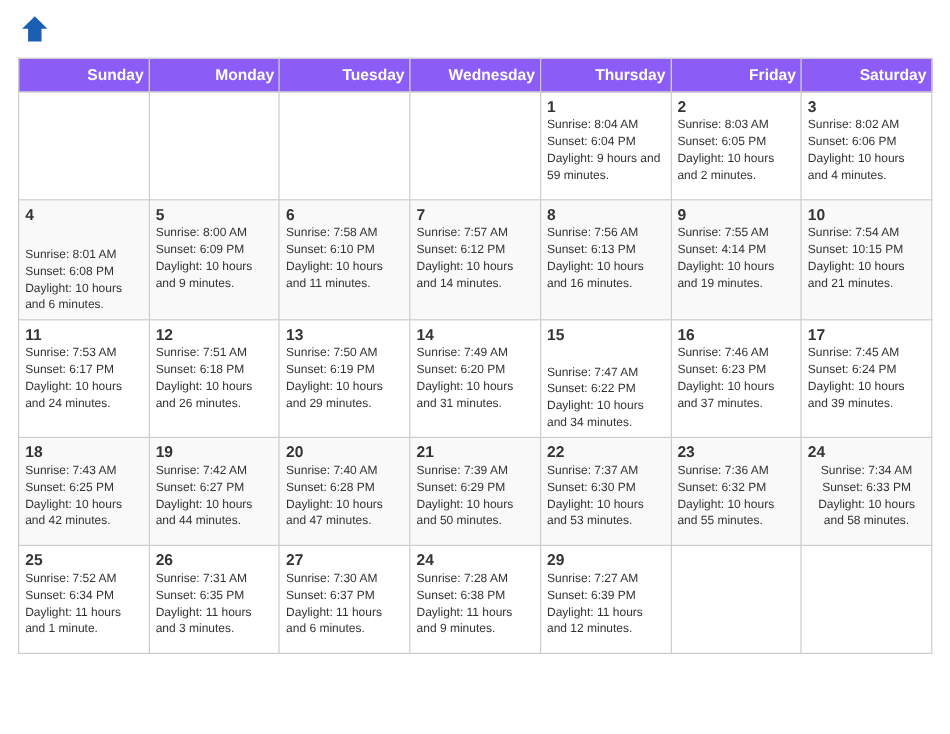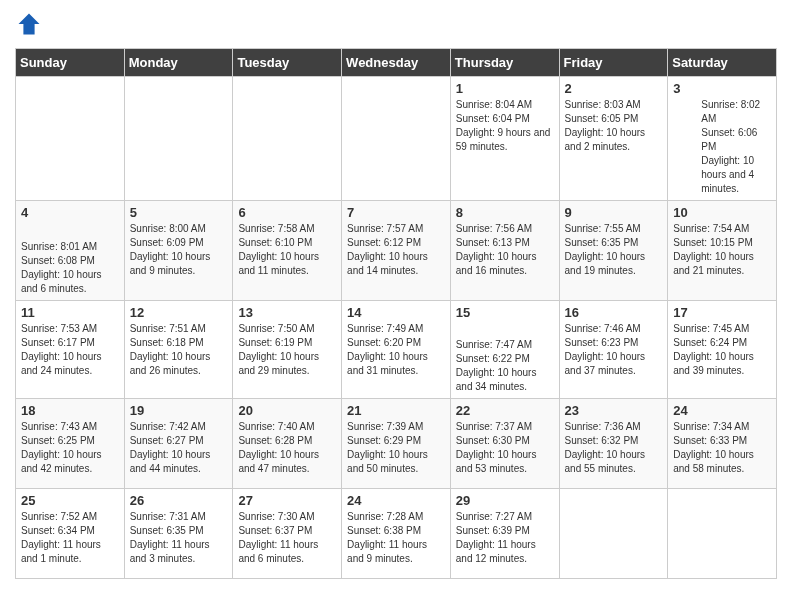--- a/index.html
+++ b/index.html
@@ -8,21 +8,21 @@
     .header { display: flex; justify-content: space-between; align-items: flex-start; margin-bottom: 10px; }
     .logo { display: flex; align-items: center; }
     .logo-text { font-size: 22px; font-weight: bold; line-height: 1.1; }
     .logo-text .general { color: #333; }
     .logo-text .blue { color: #1a5fb4; }
     .logo-icon { width: 28px; height: 28px; margin-right: 2px; }
     .title-block { text-align: right; }
     .month-title { font-size: 36px; font-weight: bold; color: #333; }
     .location { font-size: 16px; color: #555; }
     table { width: 100%; border-collapse: collapse; table-layout: fixed; }
-    thead tr th { background: #404040; color: #fff; padding: 6px 4px; font-size: 13px; font-weight: bold; border: 1px solid #ccc; text-align: left; }
+    thead tr th { background: #8b5cf6; color: #fff; padding: 6px 4px; font-size: 13px; font-weight: bold; border: 1px solid #ccc; text-align: right; }
     tbody tr td { border: 1px solid #ccc; vertical-align: top; padding: 4px 5px; font-size: 11px; color: #333; height: 90px; }
     tbody tr:nth-child(even) { background: #f9f9f9; }
     .day-number { font-size: 13px; font-weight: bold; display: block; margin-bottom: 2px; }
     .day-info { font-size: 10px; line-height: 1.4; }
     .empty { background: #fff; }
   </style>
 </head>
 <body>
 
 <div class="container">
@@ -68,21 +68,21 @@
 Daylight: 9 hours and 59 minutes.</div>
           </td>
           <td>
             <span class="day-number">2</span>
             <div class="day-info" style="white-space: pre-line;">Sunrise: 8:03 AM
 Sunset: 6:05 PM
 Daylight: 10 hours and 2 minutes.</div>
           </td>
           <td>
             <span class="day-number">3</span>
-            <div class="day-info" style="white-space: pre-line; margin-left: 28px;">Sunrise: 8:02 AM
+            <div class="day-info" style="white-space: pre-line;">Sunrise: 8:02 AM
 Sunset: 6:06 PM
 Daylight: 10 hours and 4 minutes.</div>
           </td>
         </tr>
         <tr>
           <td>
             <span class="day-number">4</span>
             <div class="day-info" style="white-space: pre-line; margin-top: 20px;">Sunrise: 8:01 AM
 Sunset: 6:08 PM
 Daylight: 10 hours and 6 minutes.</div>
@@ -107,21 +107,21 @@
           </td>
           <td>
             <span class="day-number">8</span>
             <div class="day-info" style="white-space: pre-line;">Sunrise: 7:56 AM
 Sunset: 6:13 PM
 Daylight: 10 hours and 16 minutes.</div>
           </td>
           <td>
             <span class="day-number">9</span>
             <div class="day-info" style="white-space: pre-line;">Sunrise: 7:55 AM
-Sunset: 6:35 PM
+Sunset: 4:14 PM
 Daylight: 10 hours and 19 minutes.</div>
           </td>
           <td>
             <span class="day-number">10</span>
             <div class="day-info" style="white-space: pre-line;">Sunrise: 7:54 AM
 Sunset: 10:15 PM
 Daylight: 10 hours and 21 minutes.</div>
           </td>
         </tr>
         <tr>
@@ -200,21 +200,21 @@
 Daylight: 10 hours and 53 minutes.</div>
           </td>
           <td>
             <span class="day-number">23</span>
             <div class="day-info" style="white-space: pre-line;">Sunrise: 7:36 AM
 Sunset: 6:32 PM
 Daylight: 10 hours and 55 minutes.</div>
           </td>
           <td>
             <span class="day-number">24</span>
-            <div class="day-info" style="white-space: pre-line;">Sunrise: 7:34 AM
+            <div class="day-info" style="white-space: pre-line; text-align: center;">Sunrise: 7:34 AM
 Sunset: 6:33 PM
 Daylight: 10 hours and 58 minutes.</div>
           </td>
         </tr>
         <tr>
           <td>
             <span class="day-number">25</span>
             <div class="day-info" style="white-space: pre-line;">Sunrise: 7:52 AM
 Sunset: 6:34 PM
 Daylight: 11 hours and 1 minute.</div>

